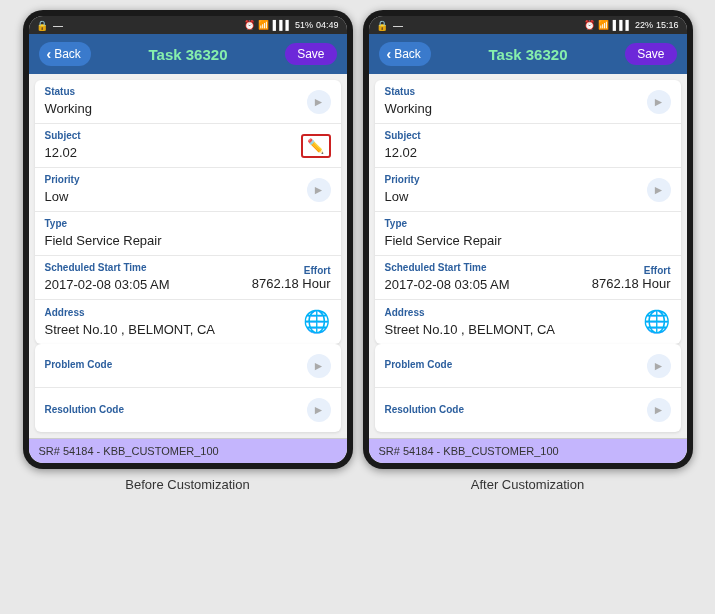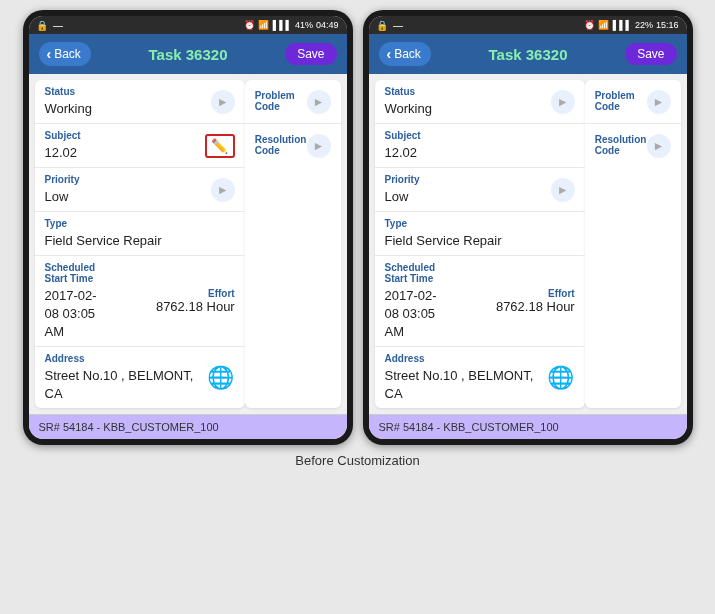--- a/index.html
+++ b/index.html
@@ -85,21 +85,21 @@
       border-radius: 14px;
       padding: 4px 12px;
       font-size: 12px;
       cursor: pointer;
     }
     
     .content-area {
       background: #f0f0f0;
       padding: 6px;
       display: flex;
-      flex-direction: row;
+      flex-direction: column;
       gap: 0;
     }
     
     .card {
       background: white;
       border-radius: 6px;
       overflow: hidden;
       box-shadow: 0 1px 3px rgba(0,0,0,0.1);
     }
     .field-row {
@@ -197,21 +197,21 @@
 
       <div class="status-bar">
         <div class="status-bar-left">
           <span>🔒</span>
           <span>—</span>
         </div>
         <div class="status-bar-right">
           <span>⏰</span>
           <span>📶</span>
           <span>▌▌▌</span>
-          <span>41%</span>
+          <span>51%</span>
           <span>04:49</span>
         </div>
       </div>
 
       <div class="app-header">
         <button class="back-btn">
           <span class="back-arrow">‹</span>
           <span>Back</span>
         </button>
         <span class="header-title">Task 36320</span>
@@ -390,13 +390,14 @@
         </div>
       </div>
 
       <div class="footer-bar">SR# 54184 - KBB_CUSTOMER_100</div>
     </div>
   </div>
 </div>
 
 <div class="captions-row">
   <div class="caption">Before Customization</div>
+  <div class="caption">After Customization</div>
 </div>
 
 </body></html>

